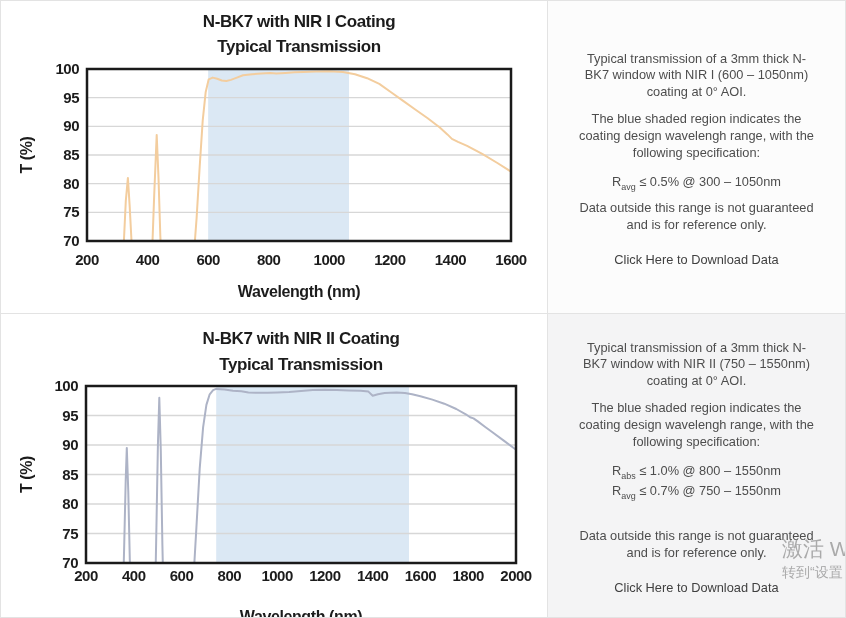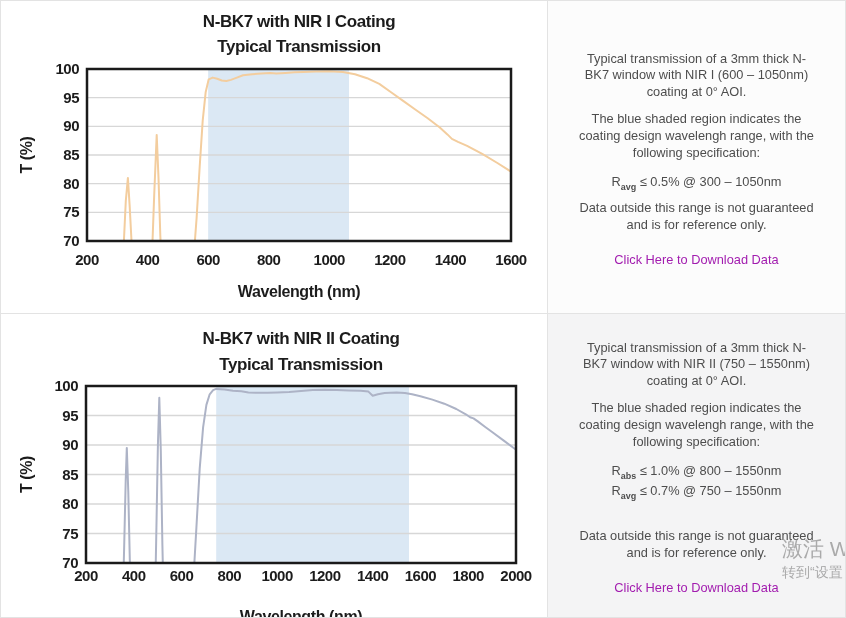--- a/index.html
+++ b/index.html
@@ -15,23 +15,23 @@
     display:flex;flex-direction:column;justify-content:center;align-items:center;
     text-align:center;padding:10px 27px;color:#4d4d4d;
     font-size:12.8px;line-height:1.32;
   }
   .row2{border-top:1px solid #e3e3e3;box-sizing:border-box;}
   .info-top{background:#fcfcfc;}
   .info-bottom{background:#f4f4f5;}
   .info-cell p{margin:5px 0;}
   .spec-block{margin:6px 0 2px 0;}
   .spec{line-height:1.38;}
-  .spec sub{font-size:0.7em;font-weight:bold;}
+  .spec sub{font-size:0.7em;}
   .gap-lg{margin-top:24px !important;}
-  .dl-link{color:#a21caf;cursor:pointer;margin-top:13px;display:inline-block;}
+  .dl-link{color:#404040;cursor:pointer;margin-top:13px;display:inline-block;}
   svg{display:block;}
   .ct-title{font:700 17px "Liberation Sans",sans-serif;fill:#1c1c1c;letter-spacing:-0.4px;}
   .ct-tick{font:700 15px "Liberation Sans",sans-serif;fill:#1c1c1c;letter-spacing:-0.5px;}
   .ct-axis{font:700 16px "Liberation Sans",sans-serif;fill:#1c1c1c;letter-spacing:-0.4px;}
   #watermark{
     position:absolute;left:781px;top:536px;z-index:5;
     color:rgba(125,125,125,0.62);white-space:nowrap;pointer-events:none;
   }
   #watermark .wm1{font-size:21px;line-height:1.1;}
   #watermark .wm2{font-size:14px;line-height:1.2;margin-top:4px;}

